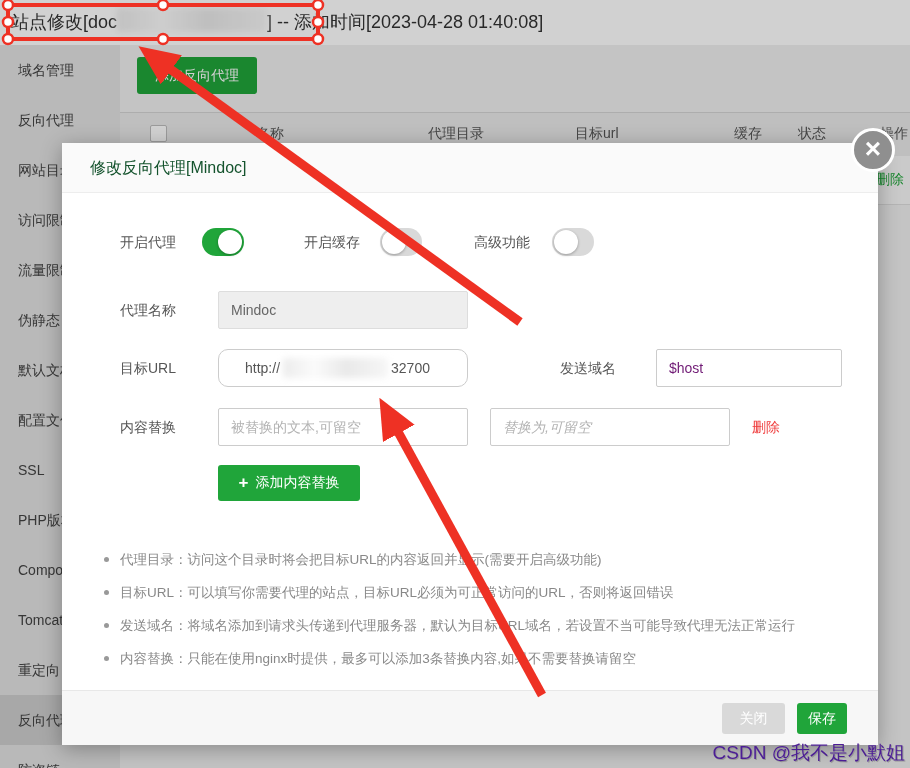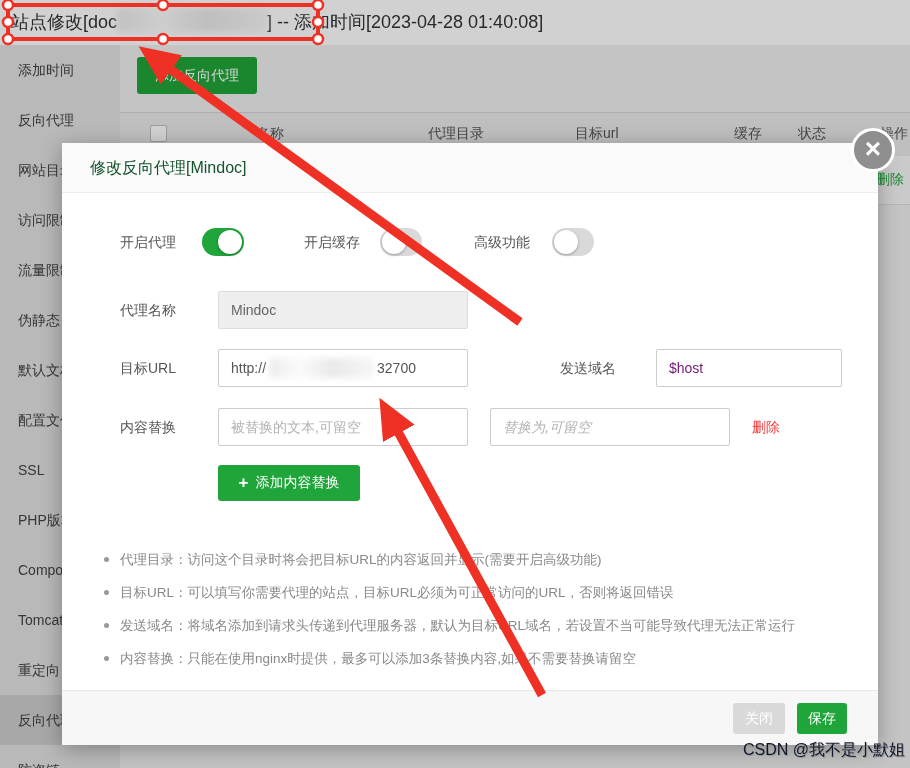--- a/index.html
+++ b/index.html
@@ -42,59 +42,59 @@
   .lh38{line-height:38px;}
   .switch{position:absolute;width:42px;height:28px;border-radius:14px;background:var(--toggle_off_gray,#d9d9d9);cursor:pointer;}
   .switch.on{background:var(--accent_green,#20a53a);}
   .knob{position:absolute;top:2px;left:2px;width:24px;height:24px;border-radius:50%;background:#fff;box-shadow:0 1px 3px rgba(0,0,0,0.3);}
   .switch.on .knob{left:auto;right:2px;}
 
   .m-input{position:absolute;height:38px;box-sizing:border-box;border:1px solid #ccc;border-radius:2px;background:#fff;
     padding:0 12px;font-size:14px;color:#701a75;font-family:inherit;outline:none;}
   .m-input::placeholder{color:#b3b3b3;}
   .m-input.disabled{background:#eee;border-color:#ddd;color:#666;}
-  .input-like{position:absolute;height:38px;box-sizing:border-box;border:1px solid #ccc;border-radius:2px;background:#fff;
-    padding:0 12px;font-size:14px;color:#555;line-height:36px;white-space:nowrap;}
+  .input-like{position:absolute;height:38px;box-sizing:border-box;border:1px solid #ccc;border-radius:10px;background:#fff;
+    padding:0 26px;font-size:14px;color:#555;line-height:36px;white-space:nowrap;}
   .del-link{position:absolute;font-size:14px;color:var(--delete_link_red,#ef3b3b);line-height:38px;cursor:pointer;}
   .add-replace-btn{position:absolute;left:156px;top:322px;width:142px;height:36px;font-size:14px;}
   .add-replace-btn .plus-icon::before{content:"+";font-weight:bold;font-size:17px;margin-right:7px;vertical-align:-1px;}
 
   .tips{position:absolute;left:0;top:400px;width:100%;}
   .tip{position:relative;height:33px;line-height:33px;padding-left:58px;font-size:13.5px;color:#888;white-space:nowrap;}
   .tip-bullet{position:absolute;left:42px;top:14px;width:5px;height:5px;border-radius:50%;background:#999;}
 
   .modal-footer{position:absolute;left:0;bottom:0;width:100%;height:55px;background:#f7f7f7;border-top:1px solid #e8e8e8;box-sizing:border-box;}
   .footer-btn{position:absolute;top:12px;height:31px;border:none;border-radius:3px;font-size:14px;color:#fff;cursor:pointer;font-family:inherit;}
-  .close-modal-btn{right:93px;width:52px;background:#d9d9d9;margin-left:46px;}
+  .close-modal-btn{right:93px;width:63px;background:#d9d9d9;margin-left:46px;}
   .save-btn{right:31px;width:50px;background:var(--accent_green,#20a53a);}
 
   
   .close-circle{position:absolute;left:851px;top:128px;width:44px;height:44px;border-radius:50%;background:#8f8f8f;
     border:3px solid #fff;box-sizing:border-box;z-index:30;cursor:pointer;display:flex;align-items:center;justify-content:center;}
   .close-circle::before{content:"\00d7";color:#fff;font-size:28px;font-weight:bold;line-height:1;margin-top:-3px;}
 
   
-  .watermark{position:absolute;right:5px;top:740px;z-index:25;font-size:16px;color:#0f172a;
+  .watermark{position:absolute;right:5px;top:740px;z-index:25;font-size:19px;color:#4c1d95;
     text-shadow:1px 1px 0 #979797;white-space:nowrap;}
 
   
   .annotations{position:absolute;inset:0;z-index:40;pointer-events:none;}
 </style>
 </head>
 <body>
 
 <div class="stage">
 
   <div class="page">
     <div class="topbar">
       <span class="topbar-title"><span>站点修改[doc</span><span class="redact redact-title"></span><span>] -- 添加时间[2023-04-28 01:40:08]</span></span>
     </div>
 
     <div class="sidebar">
-      <div class="side-item">添加时间</div>
+      <div class="side-item">域名管理</div>
       <div class="side-item">反向代理</div>
       <div class="side-item">网站目录</div>
       <div class="side-item">访问限制</div>
       <div class="side-item">流量限制</div>
       <div class="side-item">伪静态</div>
       <div class="side-item">默认文档</div>
       <div class="side-item">配置文件</div>
       <div class="side-item">SSL</div>
       <div class="side-item">PHP版本</div>
       <div class="side-item">Composer</div>

